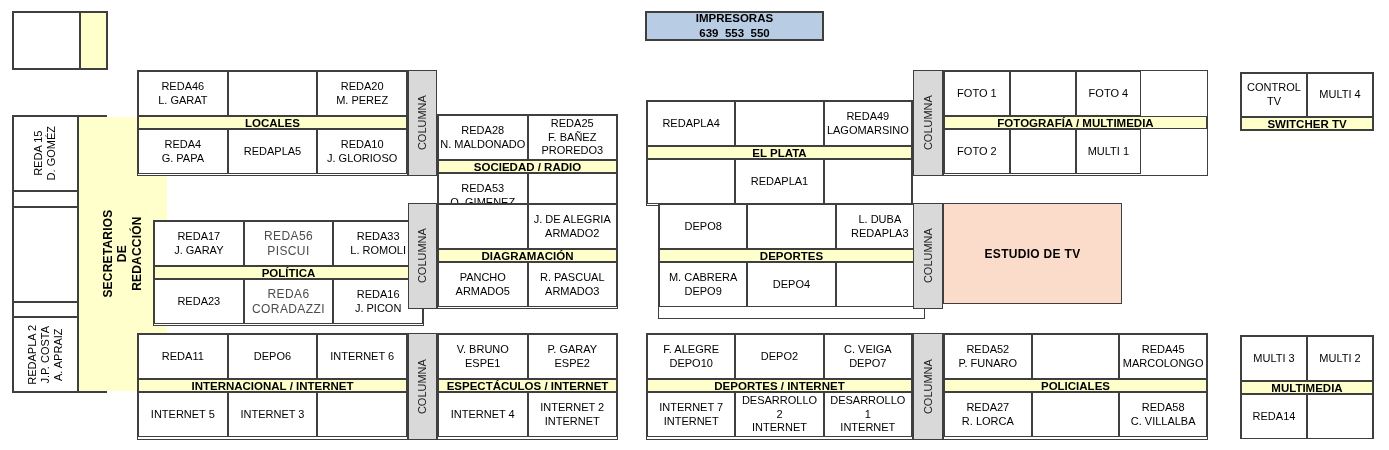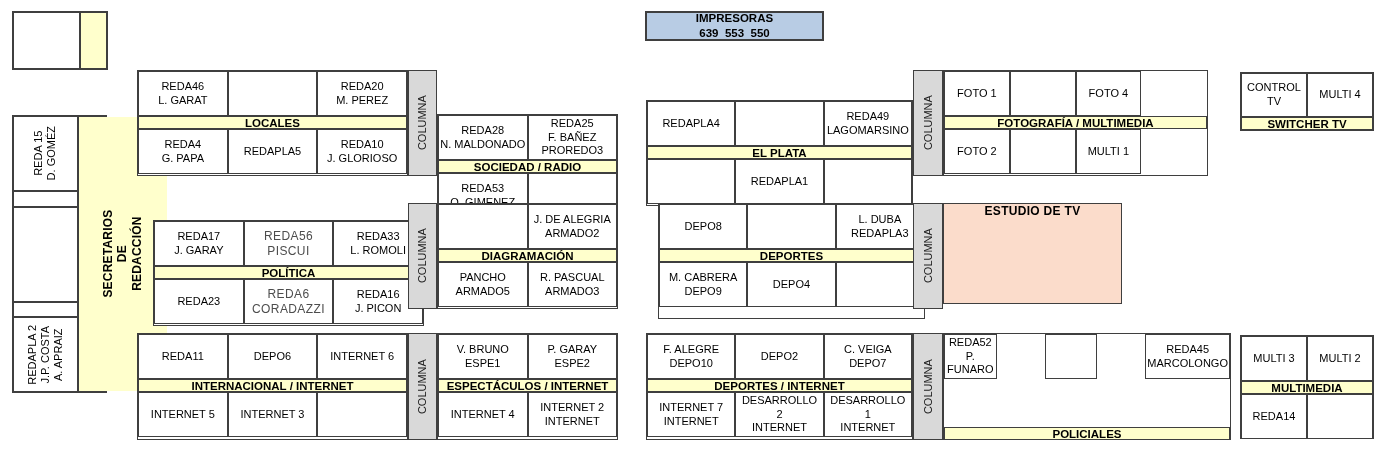--- a/index.html
+++ b/index.html
@@ -35,21 +35,21 @@
   .tlbox{display:flex;border:2px solid var(--border);}
   .tlbox .w{flex:0 0 65px;background:#fff;border-right:2px solid var(--border);}
   .tlbox .y{flex:1;background:var(--band);}
 
   
   .printer{background:var(--printer);border:2px solid var(--border);display:flex;flex-direction:column;
            align-items:center;justify-content:center;font-weight:bold;font-size:11.5px;line-height:1.3;}
   .printer .l2{white-space:pre;}
 
   
-  .studio{background:var(--studio);border:1px solid var(--border);display:flex;align-items:flex-start;justify-content:center;
+  .studio{background:var(--studio);border:1px solid var(--border);display:flex;align-items:center;justify-content:center;
           font-weight:bold;font-size:12px;letter-spacing:.3px;}
 
   
   .sidebar{display:flex;border:2px solid var(--border);}
   .sb-left{flex:0 0 63px;display:flex;flex-direction:column;border-right:2px solid var(--border);}
   .sb-cell{display:flex;align-items:center;justify-content:center;border-bottom:2px solid var(--border);}
   .sb-cell:last-child{border-bottom:none;}
   .sb-cell .vtext{font-size:11px;}
   .sb-right{flex:1;background:var(--band);display:flex;align-items:center;justify-content:center;}
   .sb-right .vtext{font-weight:bold;font-size:12px;letter-spacing:.2px;}
@@ -59,21 +59,21 @@
   .b-sociedad{left:437px;top:70px;width:181px;height:106px;}
   .b-elplata{left:646px;top:70px;width:267px;height:106px;margin-top:30px;}
   .b-fotografia{left:943px;top:70px;width:265px;height:106px;}
   .b-switcher{left:1240px;top:72px;width:134px;height:59px;}
   .b-politica{left:137px;top:220px;width:271px;height:106px;margin-left:16px;}
   .b-diagramacion{left:437px;top:203px;width:181px;height:106px;}
   .b-deportes{left:646px;top:203px;width:267px;height:116px;margin-left:12px;}
   .b-internacional{left:137px;top:333px;width:271px;height:107px;}
   .b-espectaculos{left:437px;top:333px;width:181px;height:107px;}
   .b-deportes-internet{left:646px;top:333px;width:267px;height:107px;}
-  .b-policiales{left:943px;top:333px;width:288px;height:107px;gap:48px;}
+  .b-policiales{left:943px;top:333px;width:265px;height:107px;}
   .b-multimedia{left:1240px;top:335px;width:134px;height:104px;}
 
   .col1{left:408px;top:70px;width:29px;height:106px;}
   .col2{left:913px;top:70px;width:30px;height:106px;}
   .col3{left:408px;top:203px;width:29px;height:106px;}
   .col4{left:913px;top:203px;width:30px;height:106px;}
   .col5{left:408px;top:333px;width:29px;height:107px;}
   .col6{left:913px;top:333px;width:30px;height:107px;}
 
   .pos-tlbox{left:12px;top:11px;width:96px;height:59px;}

